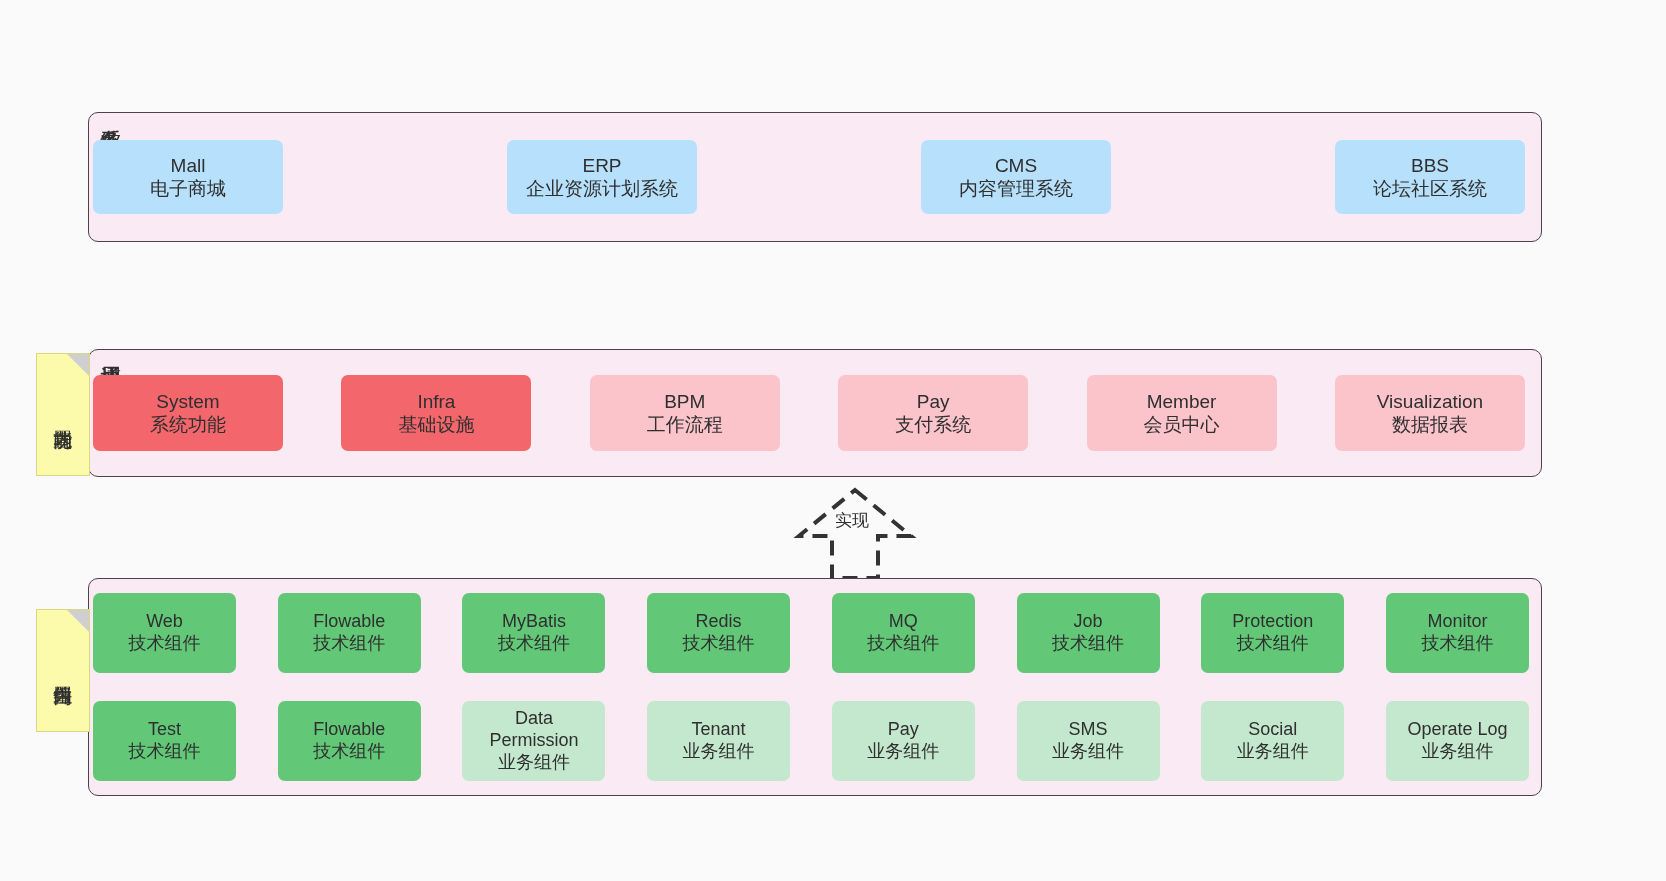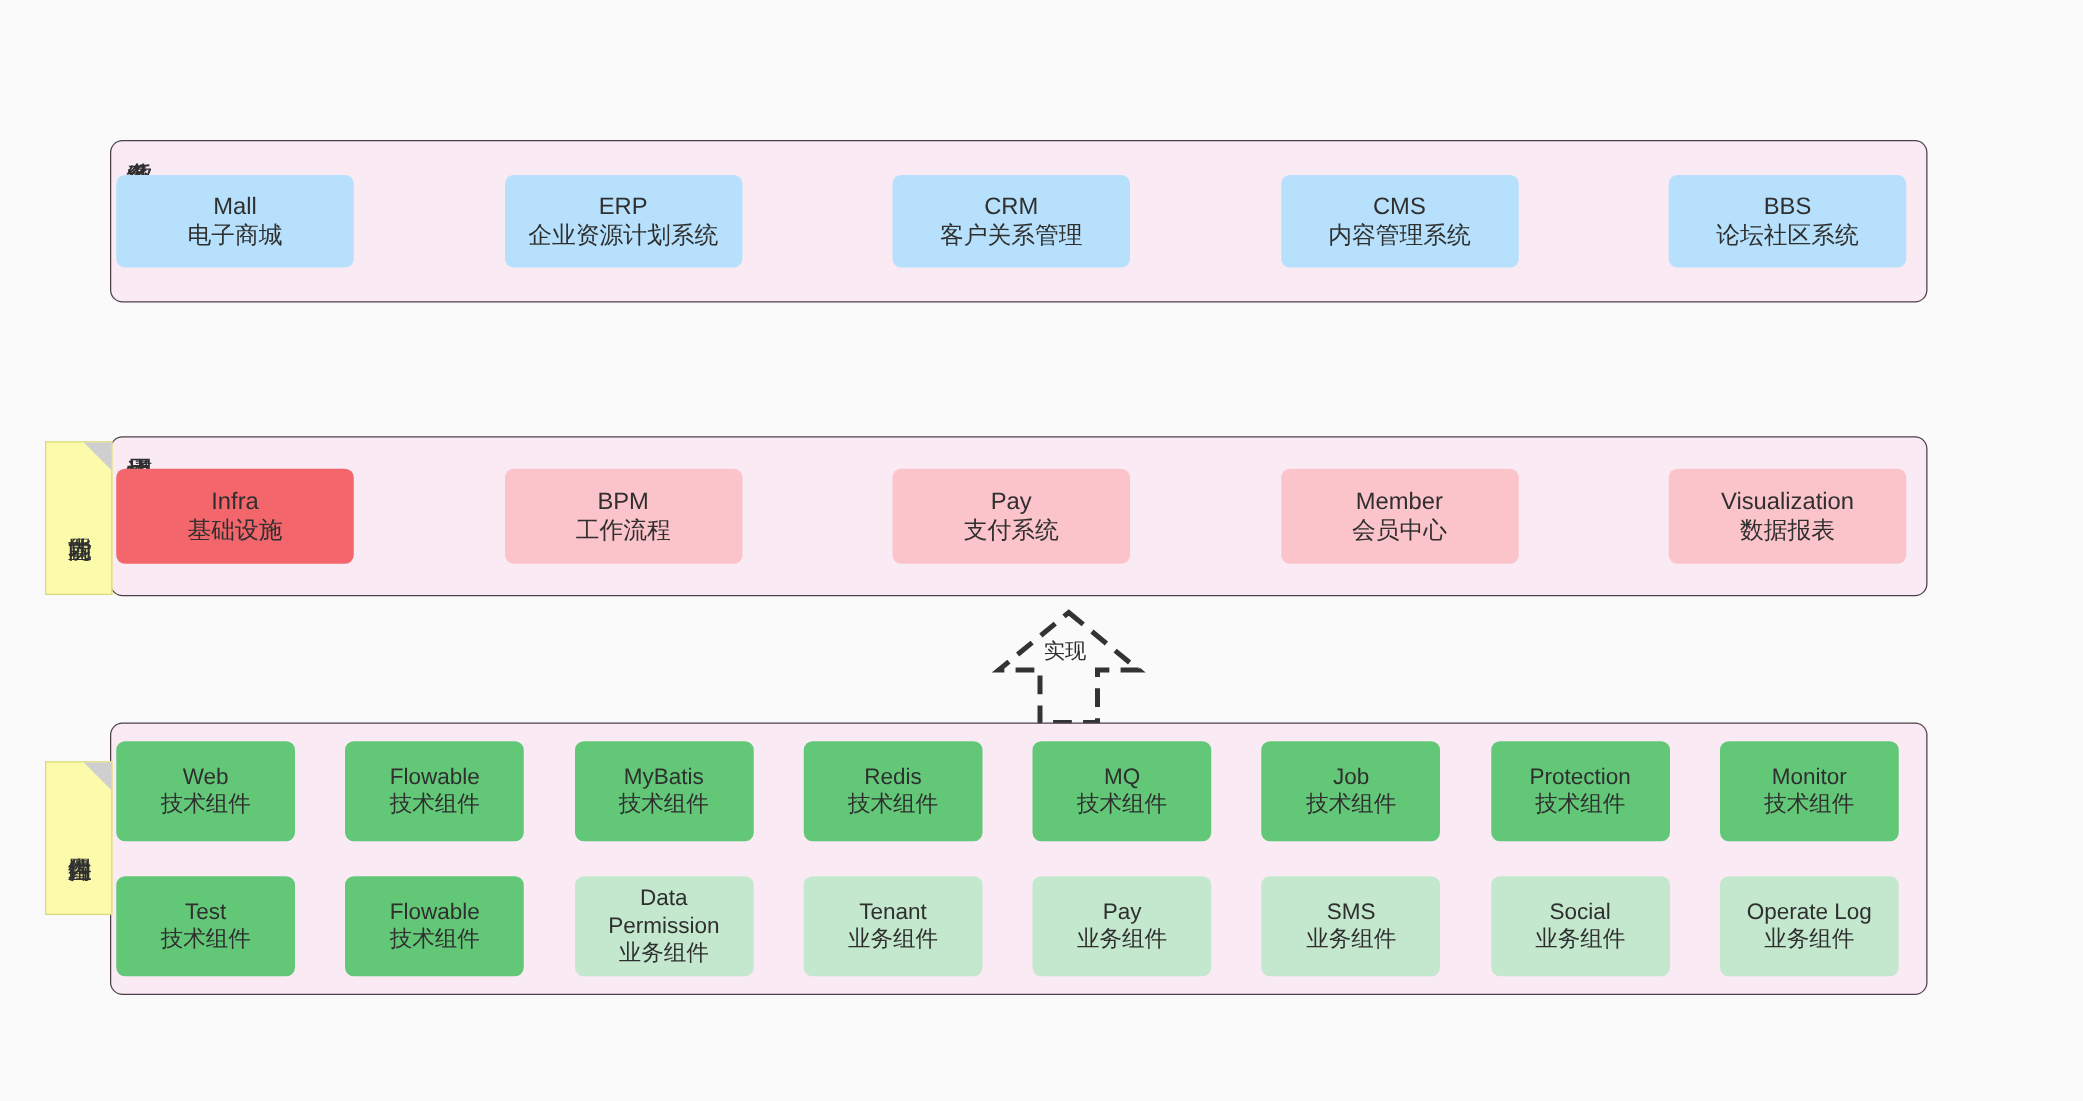--- a/index.html
+++ b/index.html
@@ -97,21 +97,21 @@
   #layer-business .layer-body { padding-right: 16px; }
   #layer-business .card { width: 190px; height: 74px; }
 
   
   #layer-common { left: 88px; top: 349px; width: 1454px; height: 128px; }
   #layer-common .layer-body { padding-right: 16px; }
   #layer-common .card { width: 190px; height: 76px; }
 
   
   #layer-framework { left: 88px; top: 578px; width: 1454px; height: 218px; }
-  #layer-framework .layer-body { padding-right: 22px; gap: 28px; }
+  #layer-framework .layer-body { padding-right: 12px; gap: 28px; }
   #layer-framework .card { width: 143px; height: 80px; font-size: 18px; }
 
   
   .note {
     position: absolute;
     box-sizing: border-box;
     background: #fcfbac;
     border: 1px solid #d9d77f;
     display: flex;
     align-items: center;
@@ -169,41 +169,41 @@
       <div class="row">
         <div class="card c-blue">
           <span class="t1">Mall</span>
           <span class="t2">电子商城</span>
         </div>
         <div class="card c-blue">
           <span class="t1">ERP</span>
           <span class="t2">企业资源计划系统</span>
         </div>
         <div class="card c-blue">
-          <span class="t1">CRM</span>
-          <span class="t2">客户关系管理</span>
-        </div>
-        <div class="card c-blue">
           <span class="t1">CMS</span>
           <span class="t2">内容管理系统</span>
         </div>
         <div class="card c-blue">
           <span class="t1">BBS</span>
           <span class="t2">论坛社区系统</span>
         </div>
       </div>
     </div>
   </div>
 
 
   <div class="layer" id="layer-common">
     <div class="layer-title">通用模块</div>
     <div class="layer-body">
       <div class="row">
         <div class="card c-red">
+          <span class="t1">System</span>
+          <span class="t2">系统功能</span>
+        </div>
+        <div class="card c-red">
           <span class="t1">Infra</span>
           <span class="t2">基础设施</span>
         </div>
         <div class="card c-pink">
           <span class="t1">BPM</span>
           <span class="t2">工作流程</span>
         </div>
         <div class="card c-pink">
           <span class="t1">Pay</span>
           <span class="t2">支付系统</span>

